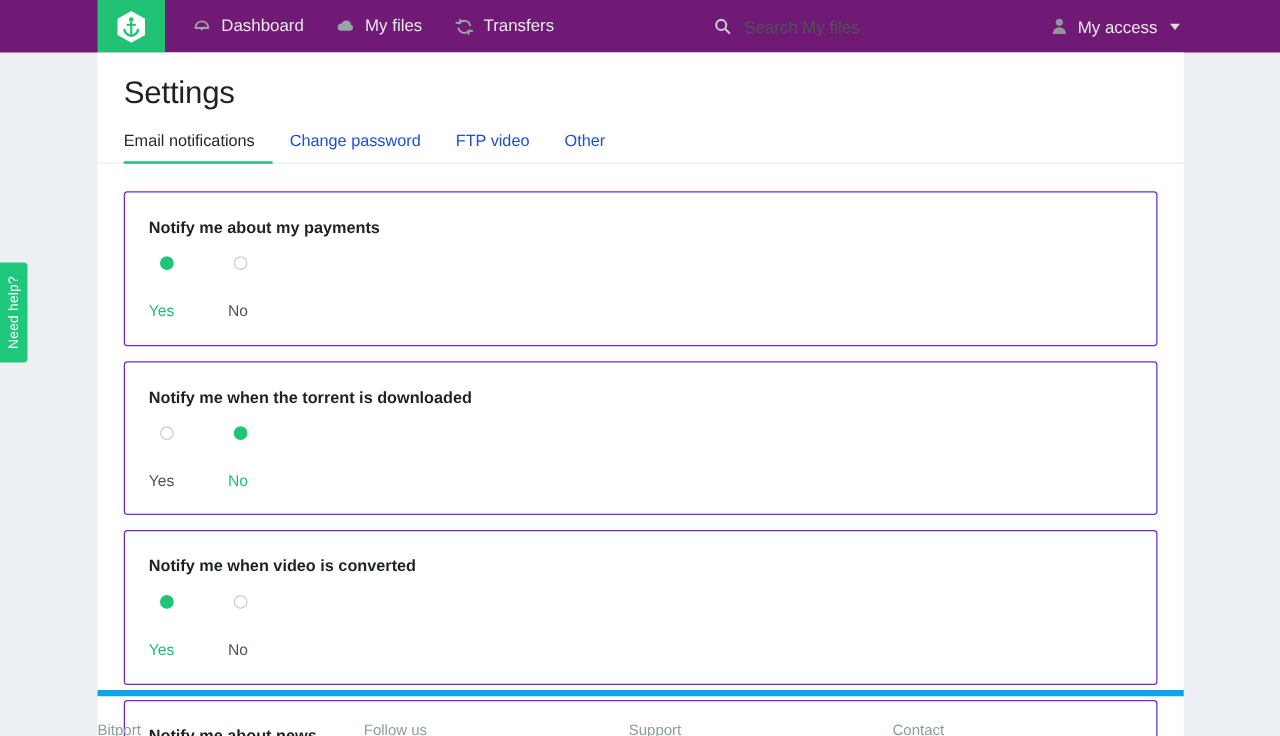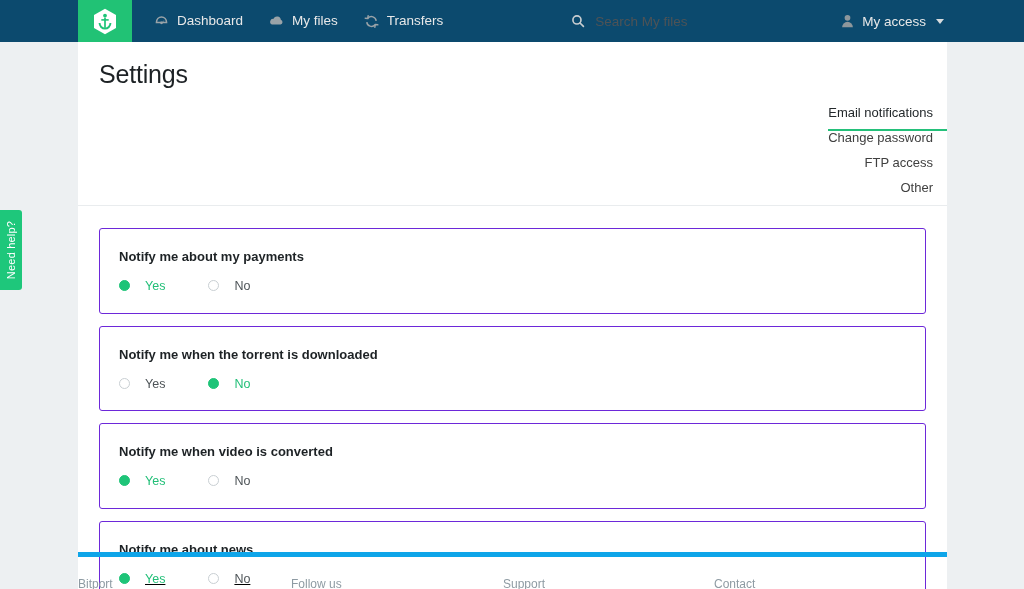--- a/index.html
+++ b/index.html
@@ -16,21 +16,21 @@
     position: relative;
     -webkit-font-smoothing: antialiased;
   }
 
   
   .topbar {
     position: absolute;
     top: 0; left: 0;
     width: 1024px;
     height: 42px;
-    background: #0c4a6e;
+    background: #701a75;
     display: flex;
     align-items: center;
   }
 
   .logo-box {
     width: 54px;
     height: 42px;
     background: #21c275;
     display: flex;
     align-items: center;
@@ -156,25 +156,24 @@
     letter-spacing: -0.2px;
   }
 
   .tabs {
     display: flex;
     align-items: flex-end;
     gap: 0;
     margin-top: 16px;
     padding-left: 21px;
     border-bottom: 1px solid #e9ecee;
-    flex-direction: column;
   }
   .tab {
     font-size: 13px;
-    color: #404040;
+    color: #1d4ed8;
     padding: 0 14px 9px 14px;
     cursor: pointer;
     border-bottom: 2px solid transparent;
     margin-bottom: -1px;
     white-space: nowrap;
   }
   .tab:first-child { padding-left: 0; }
   .tab.active {
     color: #23282b;
     border-bottom-color: #24c07a;
@@ -201,25 +200,26 @@
   }
 
   .radio-row {
     display: flex;
     align-items: center;
     gap: 0;
   }
 
   .radio-opt {
     display: flex;
-    align-items: flex-start;
-    gap: 15px;
+    align-items: flex-end;
+    gap: 27px;
     cursor: pointer;
     margin-right: 43px;
     user-select: none;
+    flex-direction: column;
   }
 
   .radio-dot {
     width: 11px;
     height: 11px;
     border-radius: 50%;
     flex: 0 0 auto;
     box-sizing: border-box;
   }
   .radio-dot.on {
@@ -342,21 +342,21 @@
   <h1 class="page-title">Settings</h1>
 
   <div class="tabs">
     <div class="tab active">
       <span>Email notifications</span>
     </div>
     <div class="tab">
       <span>Change password</span>
     </div>
     <div class="tab">
-      <span>FTP access</span>
+      <span>FTP video</span>
     </div>
     <div class="tab">
       <span>Other</span>
     </div>
   </div>
 
   <div class="cards">
 
     <div class="card">
       <div class="card-title">Notify me about my payments</div>

